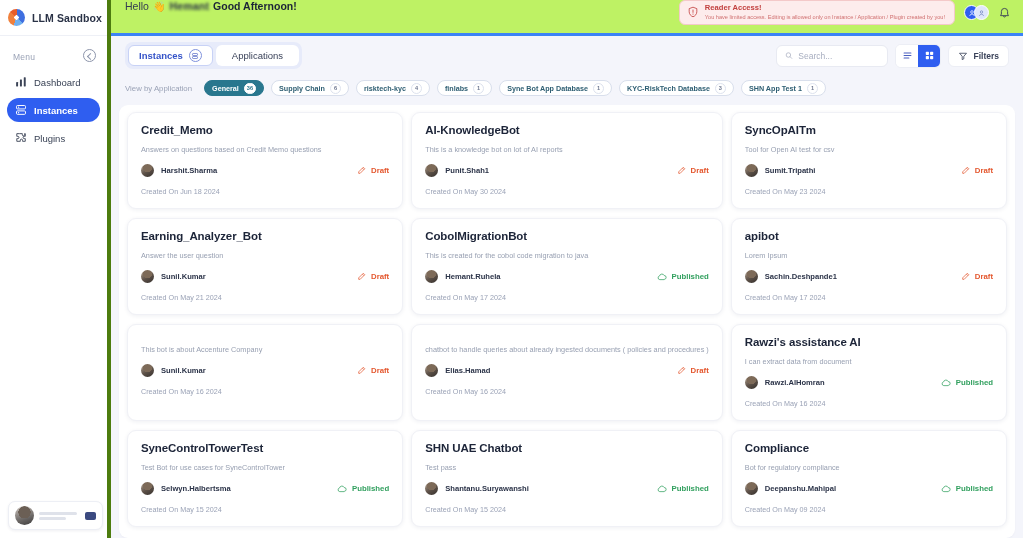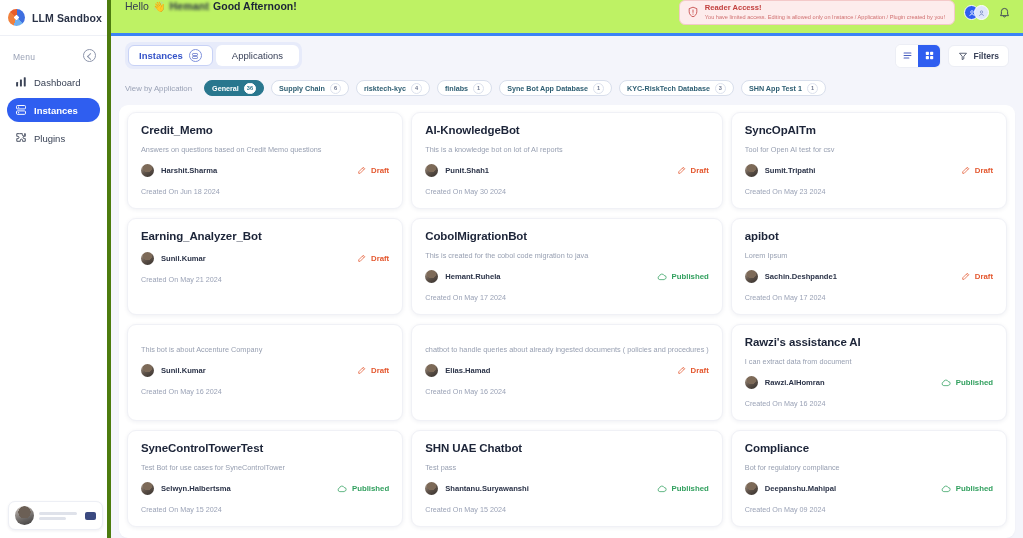--- a/index.html
+++ b/index.html
@@ -332,20 +332,27 @@
               <rect x="3" y="9" width="10" height="4" rx="1.2" stroke="#4a5fc0" stroke-width="1.3"></rect>
             </svg>
           </span>
         </div>
         <div class="seg-btn plain">
           <span>Applications</span>
         </div>
       </div>
 
       <div class="controls-right">
+        <div class="search-box">
+          <svg width="9" height="9" viewBox="0 0 16 16" fill="none">
+            <circle cx="7" cy="7" r="4.6" stroke="#a8aec0" stroke-width="1.5"></circle>
+            <path d="M10.5 10.5 14 14" stroke="#a8aec0" stroke-width="1.5" stroke-linecap="round"></path>
+          </svg>
+          <input type="text" placeholder="Search..." style="">
+        </div>
 
         <div class="view-toggle">
           <div class="view-btn">
             <svg width="11" height="11" viewBox="0 0 16 16" fill="none">
               <path d="M3 4.5h10M3 8h10M3 11.5h7" stroke="#4a5fc0" stroke-width="1.5" stroke-linecap="round"></path>
             </svg>
           </div>
           <div class="view-btn active">
             <svg width="11" height="11" viewBox="0 0 16 16" fill="none">
               <rect x="2.6" y="2.6" width="4.6" height="4.6" rx="1" fill="#ffffff"></rect>
@@ -449,20 +456,21 @@
                   <path d="M11.2 2.2 13.8 4.8 5.6 13H3v-2.6L11.2 2.2Z" stroke="#e4572e" stroke-width="1.3" stroke-linejoin="round"></path>
                   <path d="M9.6 3.8 12.2 6.4" stroke="#e4572e" stroke-width="1.3"></path>
                 </svg>
                 <span>Draft</span>
               </div>
             </div>
             <div class="card-date">Created On May 23 2024</div>
           </div>
           <div class="card">
             <div class="card-title">Earning_Analyzer_Bot</div>
+            <div class="card-desc">Answer the user question</div>
             <div class="card-mid">
               <div class="card-owner">
                 <span class="owner-avatar"></span>
                 <span class="owner-name">Sunil.Kumar</span>
               </div>
               <div class="card-status draft">
                 <svg width="9" height="9" viewBox="0 0 16 16" fill="none">
                   <path d="M11.2 2.2 13.8 4.8 5.6 13H3v-2.6L11.2 2.2Z" stroke="#e4572e" stroke-width="1.3" stroke-linejoin="round"></path>
                   <path d="M9.6 3.8 12.2 6.4" stroke="#e4572e" stroke-width="1.3"></path>
                 </svg>

